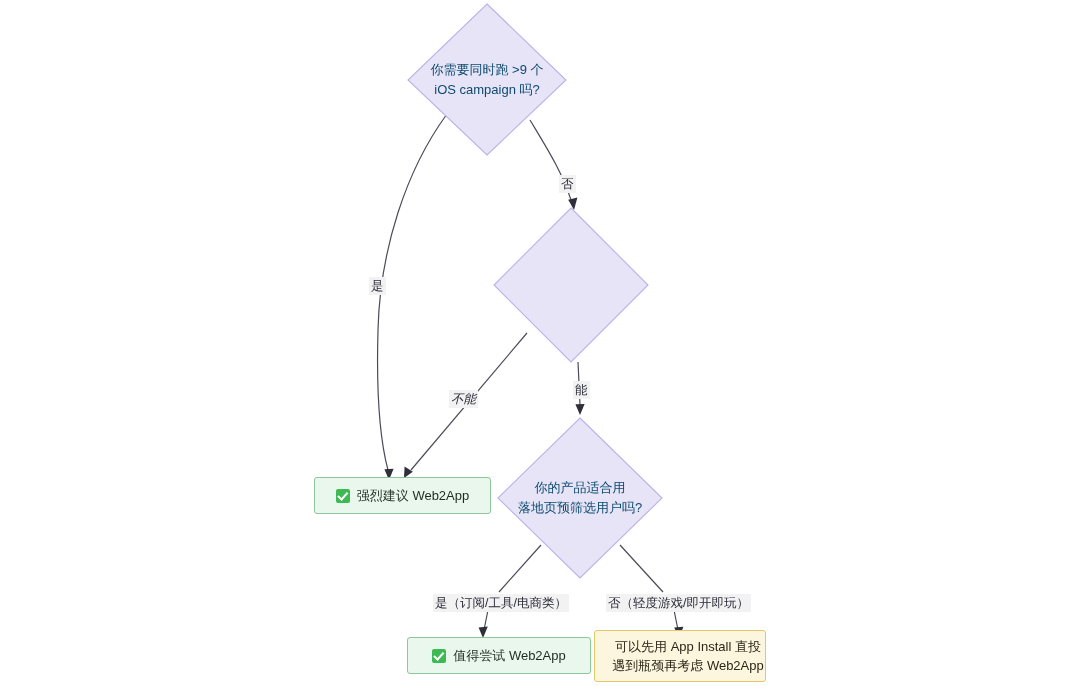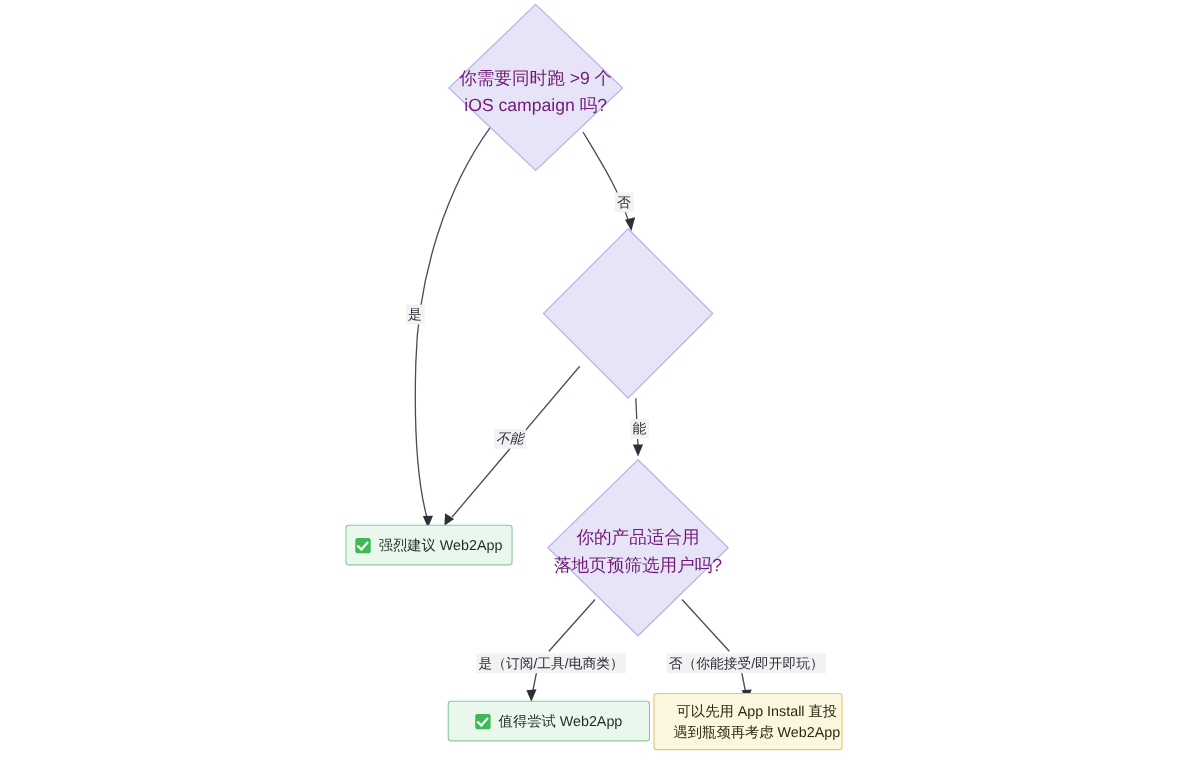--- a/index.html
+++ b/index.html
@@ -33,22 +33,22 @@
   }
   .diamond-shape {
     fill: #E7E4F7;
     stroke: #B9B2E8;
     stroke-width: 1.1px;
   }
   .node-label {
     position: absolute;
     text-align: center;
     line-height: 1.55;
-    font-size: 16px;
-    color: #701a75;
+    font-size: 13px;
+    color: #0c4a6e;
     white-space: nowrap;
     pointer-events: none;
   }
   .edge-label {
     position: absolute;
     font-size: 12.5px;
     color: #2a2a38;
     background: #f2f2f2;
     padding: 1px 2px;
     white-space: nowrap;
@@ -148,21 +148,21 @@
 </div>
 
 <div class="node-label" style="left:471px; top:265px; width:200px;">
 </div>
 
 <div class="node-label" style="left:480px; top:478px; width:200px;">
   <div>你的产品适合用</div>
   <div>落地页预筛选用户吗?</div>
 </div>
 
-<div class="result-box box-green" style="left:314px; top:477px; width:152px; height:37px;">
+<div class="result-box box-green" style="left:314px; top:477px; width:177px; height:37px;">
   <div class="box-inner">
     <span class="check-icon"></span>
     <span>强烈建议 Web2App</span>
   </div>
 </div>
 
 <div class="result-box box-green" style="left:407px; top:637px; width:184px; height:37px;align-items:center;">
   <div class="box-inner">
     <span class="check-icon"></span>
     <span>值得尝试 Web2App</span>
@@ -179,13 +179,13 @@
 <div class="edge-label" style="left:369px; top:277px;">是</div>
 
 <div class="edge-label" style="left:559px; top:175px;">否</div>
 
 <div class="edge-label" style="left:449px; top:390px;font-style:italic;">不能</div>
 
 <div class="edge-label" style="left:573px; top:381px;">能</div>
 
 <div class="edge-label" style="left:433px; top:594px;">是（订阅/工具/电商类）</div>
 
-<div class="edge-label" style="left:606px; top:594px;">否（你能接受/即开即玩）</div>
+<div class="edge-label" style="left:606px; top:594px;">否（轻度游戏/即开即玩）</div>
 
 </body></html>

